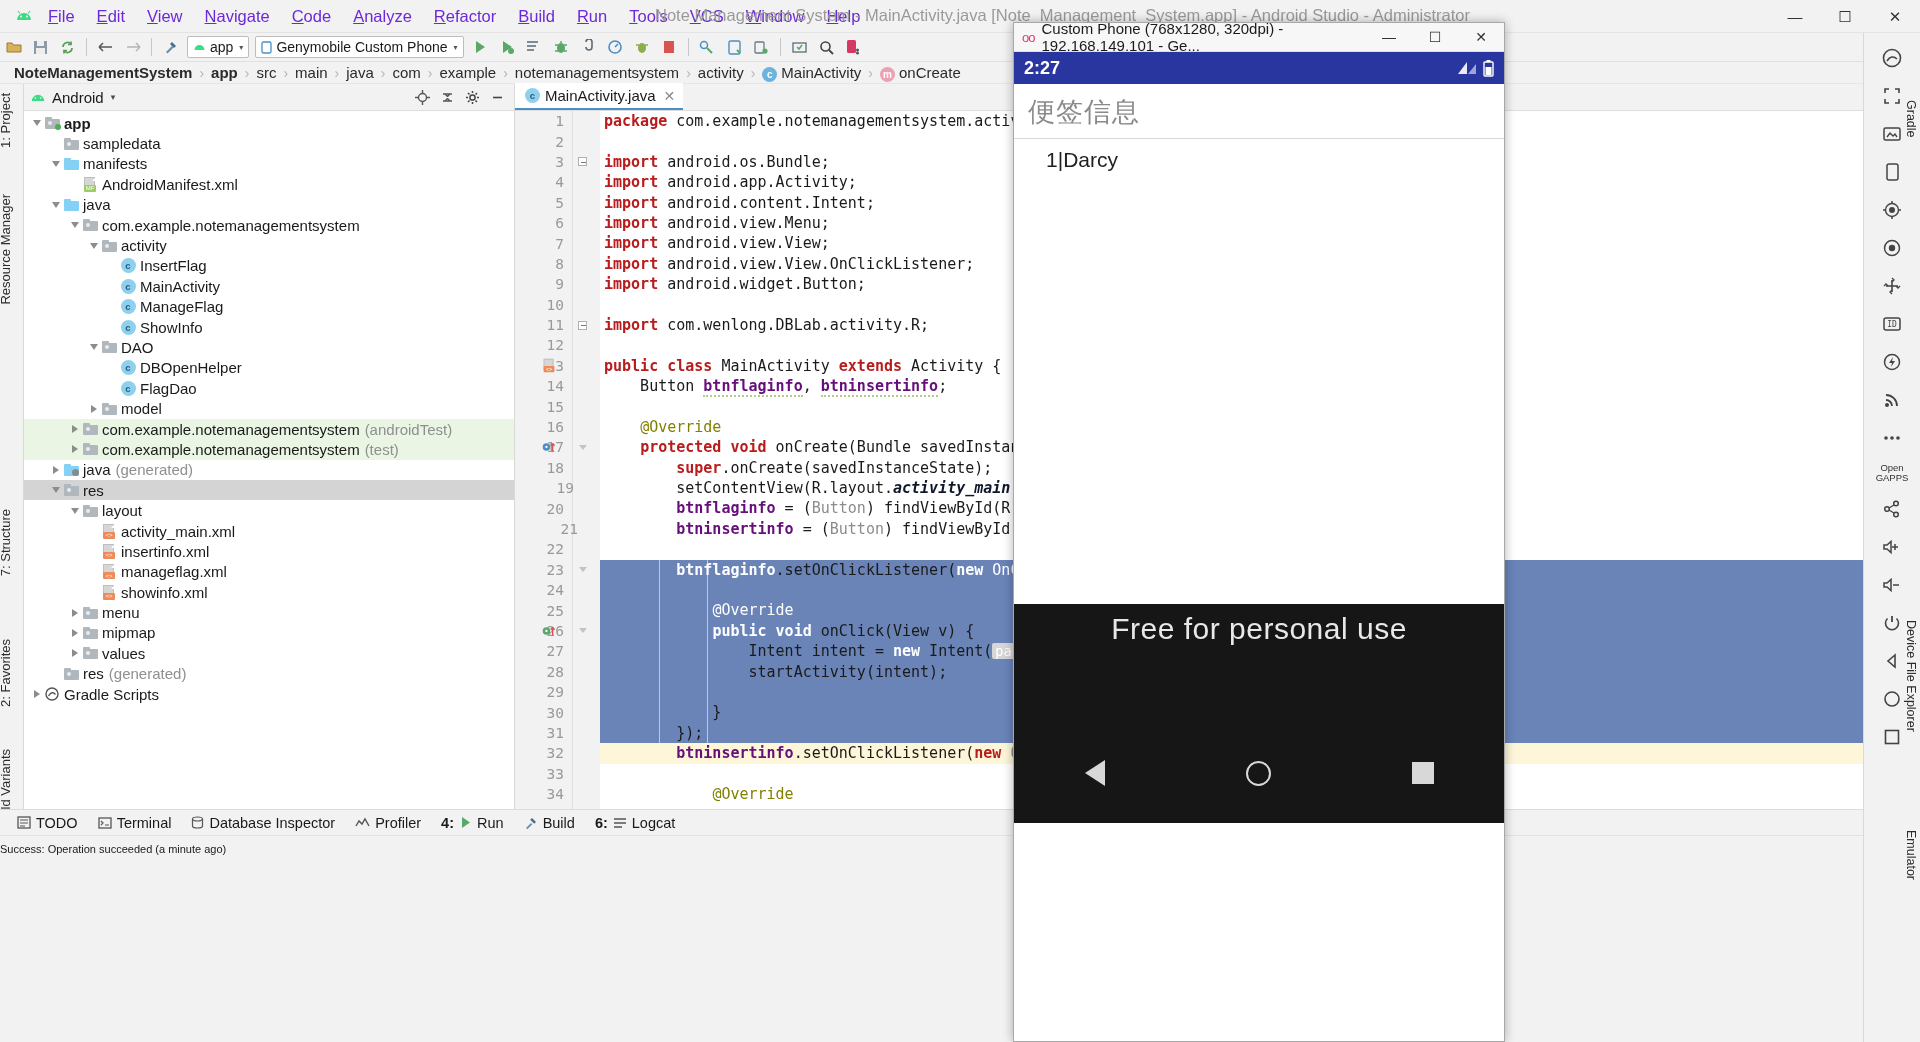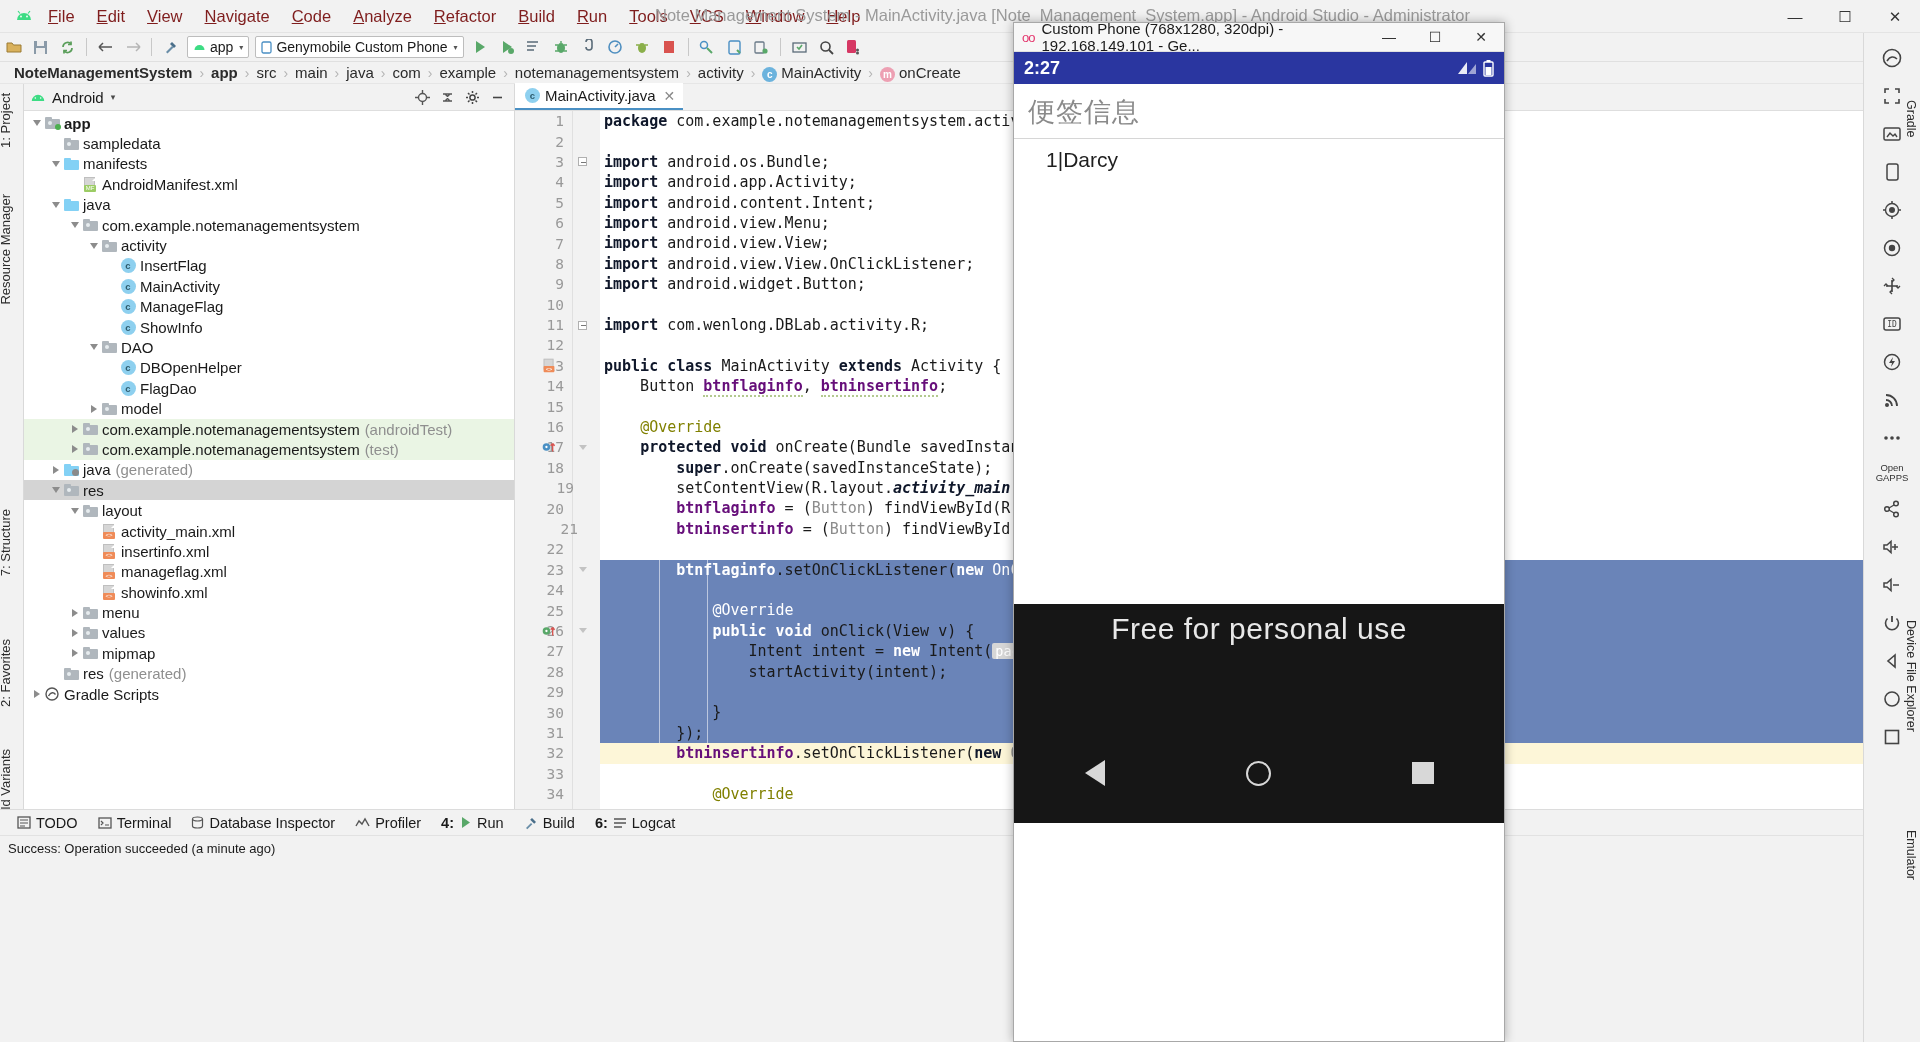--- a/index.html
+++ b/index.html
@@ -17,21 +17,21 @@
 
   
   .titlebar {
     position: absolute; left: 0; top: 0; width: 1920px; height: 33px;
     background: #f2f2f2; display: flex; align-items: center;
     border-bottom: 1px solid #e4e4e4;
   }
   .android-logo { width: 26px; margin-left: 11px; display: flex; justify-content: center; }
   .menu-items { display: flex; align-items: center; gap: 0px; margin-left: 6px; }
   .menu-item {
-    padding: 3px 11px; font-size: 16.5px; color: #7f1d1d; cursor: default;
+    padding: 3px 11px; font-size: 16.5px; color: #6d28d9; cursor: default;
     white-space: nowrap;
   }
   .menu-item u { text-decoration: underline; }
   .title-text {
     position: absolute; left: 655px; top: 6px;
     font-size: 16.5px; color: #9a9a9a; white-space: nowrap;
   }
   .win-btns { position: absolute; right: 0; top: 0; display: flex; height: 33px; }
   .win-btn {
     width: 50px; height: 33px; display: flex; align-items: center; justify-content: center;
@@ -184,21 +184,21 @@
     font-family: "DejaVu Sans Mono", monospace; font-size: 15px;
   }
   .cline { height: 20.4px; line-height: 20.4px; white-space: pre; padding-left: 4px; position: relative; }
   .cline.hl-blue { background: #6a84b8; }
   .cline.hl-yellow { background: #fdf6d8; }
   .cline.hl-blue span { color: #ffffff !important; }
   .cline.hl-blue .kw { color: #ffffff !important; font-weight: bold; }
   .indent-guide {
     position: absolute; top: 0; width: 1px; height: 100%; background: rgba(0,0,0,0.18);
   }
-  .kw { color: #0f172a; font-weight: bold; }
+  .kw { color: #b91c1c; font-weight: bold; }
   .fieldv { color: #660e7a; font-weight: bold; }
   .statics { color: #0f172a; font-weight: bold; font-style: italic; }
   .anno { color: #808000; }
   .gray { color: #8c8c8c; }
   .hintbox {
     background: #d6d6d6; color: #555; font-size: 13.5px; padding: 0 3px; border-radius: 2px;
   }
   .wavy { border-bottom: 2px dotted #b3c98f; padding-bottom: 0px; }
 
   
@@ -217,22 +217,22 @@
   }
   .btab {
     display: flex; align-items: center; gap: 5px; padding: 3px 9px; font-size: 14.5px; color: #1a1a1a;
     border-radius: 3px; white-space: nowrap;
   }
   .btab .num { font-weight: bold; color: #1a1a1a; }
 
   
   .statusbar {
     position: absolute; left: 0; top: 835px; width: 1863px; height: 26px;
-    background: #f2f2f2; display: flex; align-items: center; padding-left: 8px;
-    font-size: 13px; color: #1a1a1a; border-top: 1px solid #e2e2e2;
+    background: #f2f2f2; display: flex; align-items: center; 
+    font-size: 11px; color: #1a1a1a; border-top: 1px solid #e2e2e2;
   }
 
   
   .emulator {
     position: absolute; left: 1013px; top: 22px; width: 492px; height: 1020px;
     background: #ffffff; border: 1px solid #a8a8a8; box-shadow: 0 0 10px rgba(0,0,0,0.3);
   }
   .emu-title {
     height: 29px; background: #f7f7f7; display: flex; align-items: center;
     padding-left: 8px; font-size: 15px; color: #1a1a1a; border-bottom: 1px solid #e0e0e0;
@@ -782,33 +782,33 @@
         <div class="tnode" style="padding-left: 44px;">
           <span class="tw">
             <i class="right"></i>
           </span>
           <span class="ticon">
             <span class="folder gray" style="position:relative">
               <span class="tab"></span>
               <span class="body"></span>
             </span>
           </span>
+          <span class="tlabel">mipmap</span>
+        </div>
+        <div class="tnode" style="padding-left: 44px;">
+          <span class="tw">
+            <i class="right"></i>
+          </span>
+          <span class="ticon">
+            <span class="folder gray" style="position:relative">
+              <span class="tab"></span>
+              <span class="body"></span>
+            </span>
+          </span>
           <span class="tlabel">values</span>
-        </div>
-        <div class="tnode" style="padding-left: 44px;">
-          <span class="tw">
-            <i class="right"></i>
-          </span>
-          <span class="ticon">
-            <span class="folder gray" style="position:relative">
-              <span class="tab"></span>
-              <span class="body"></span>
-            </span>
-          </span>
-          <span class="tlabel">mipmap</span>
         </div>
         <div class="tnode" style="padding-left: 25px;">
           <span class="tw"></span>
           <span class="ticon">
             <span class="folder gray folder-stripes" style="position:relative">
               <span class="tab"></span>
               <span class="body"></span>
             </span>
           </span>
           <span class="tlabel">res</span>

